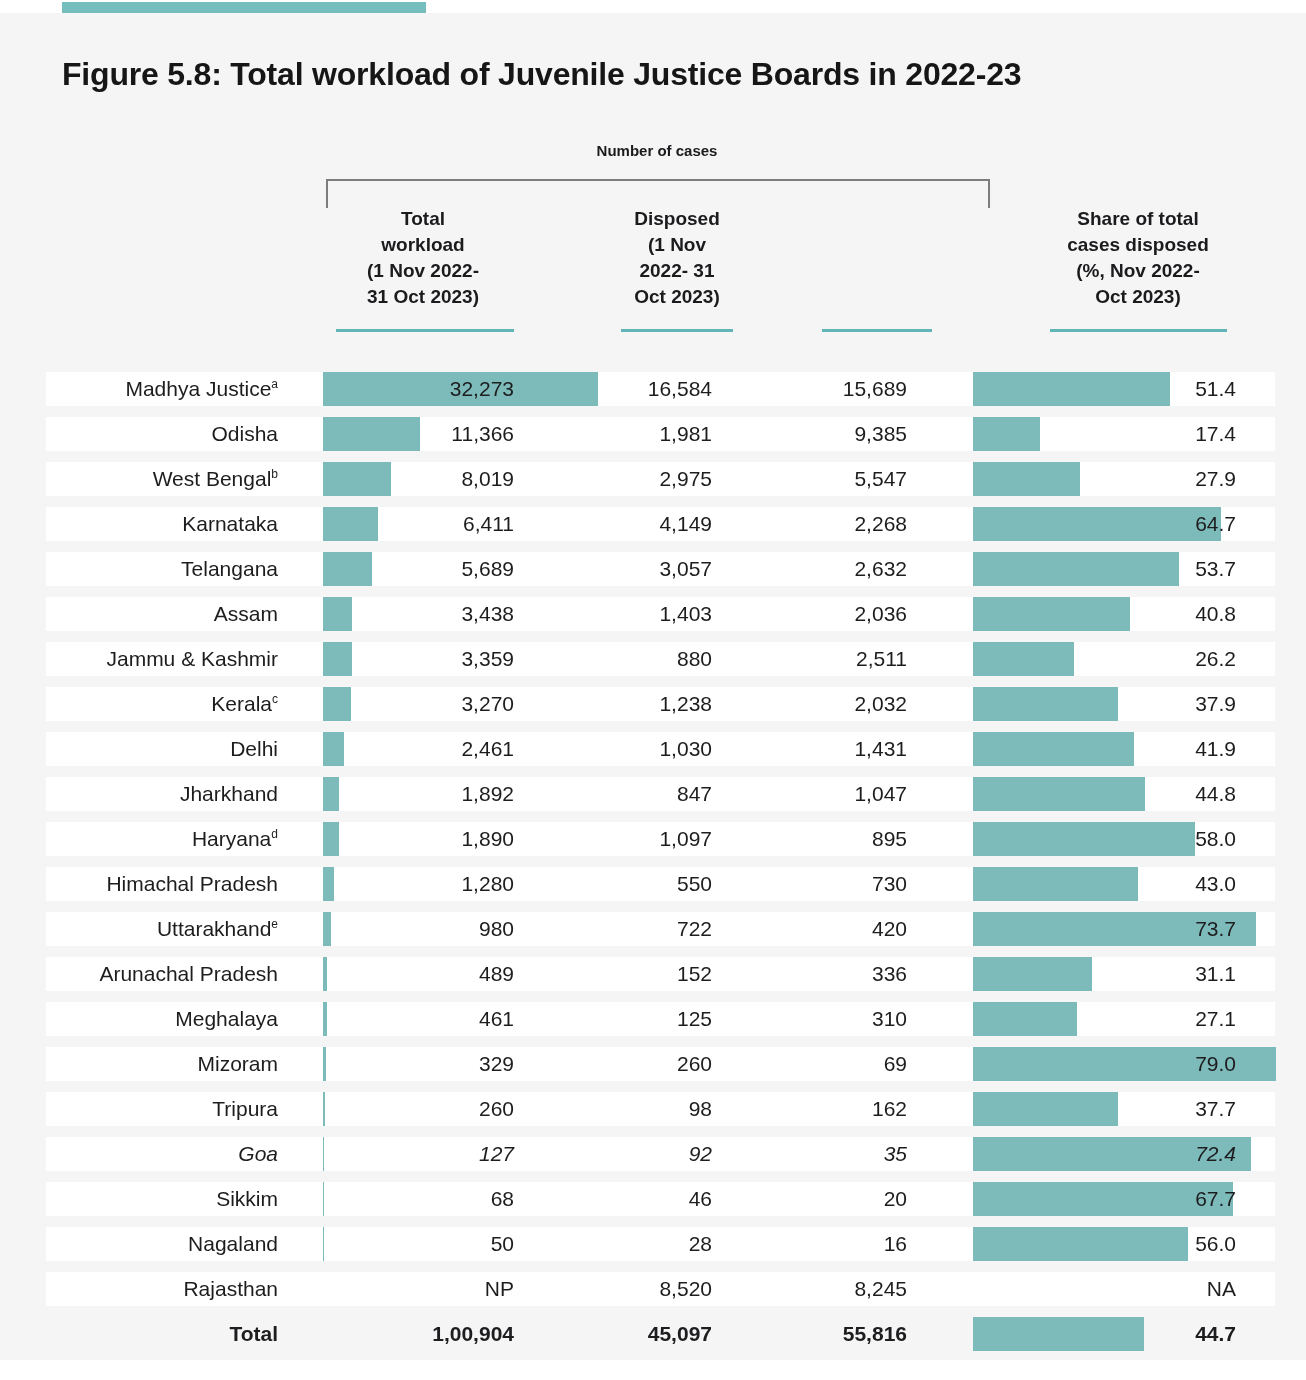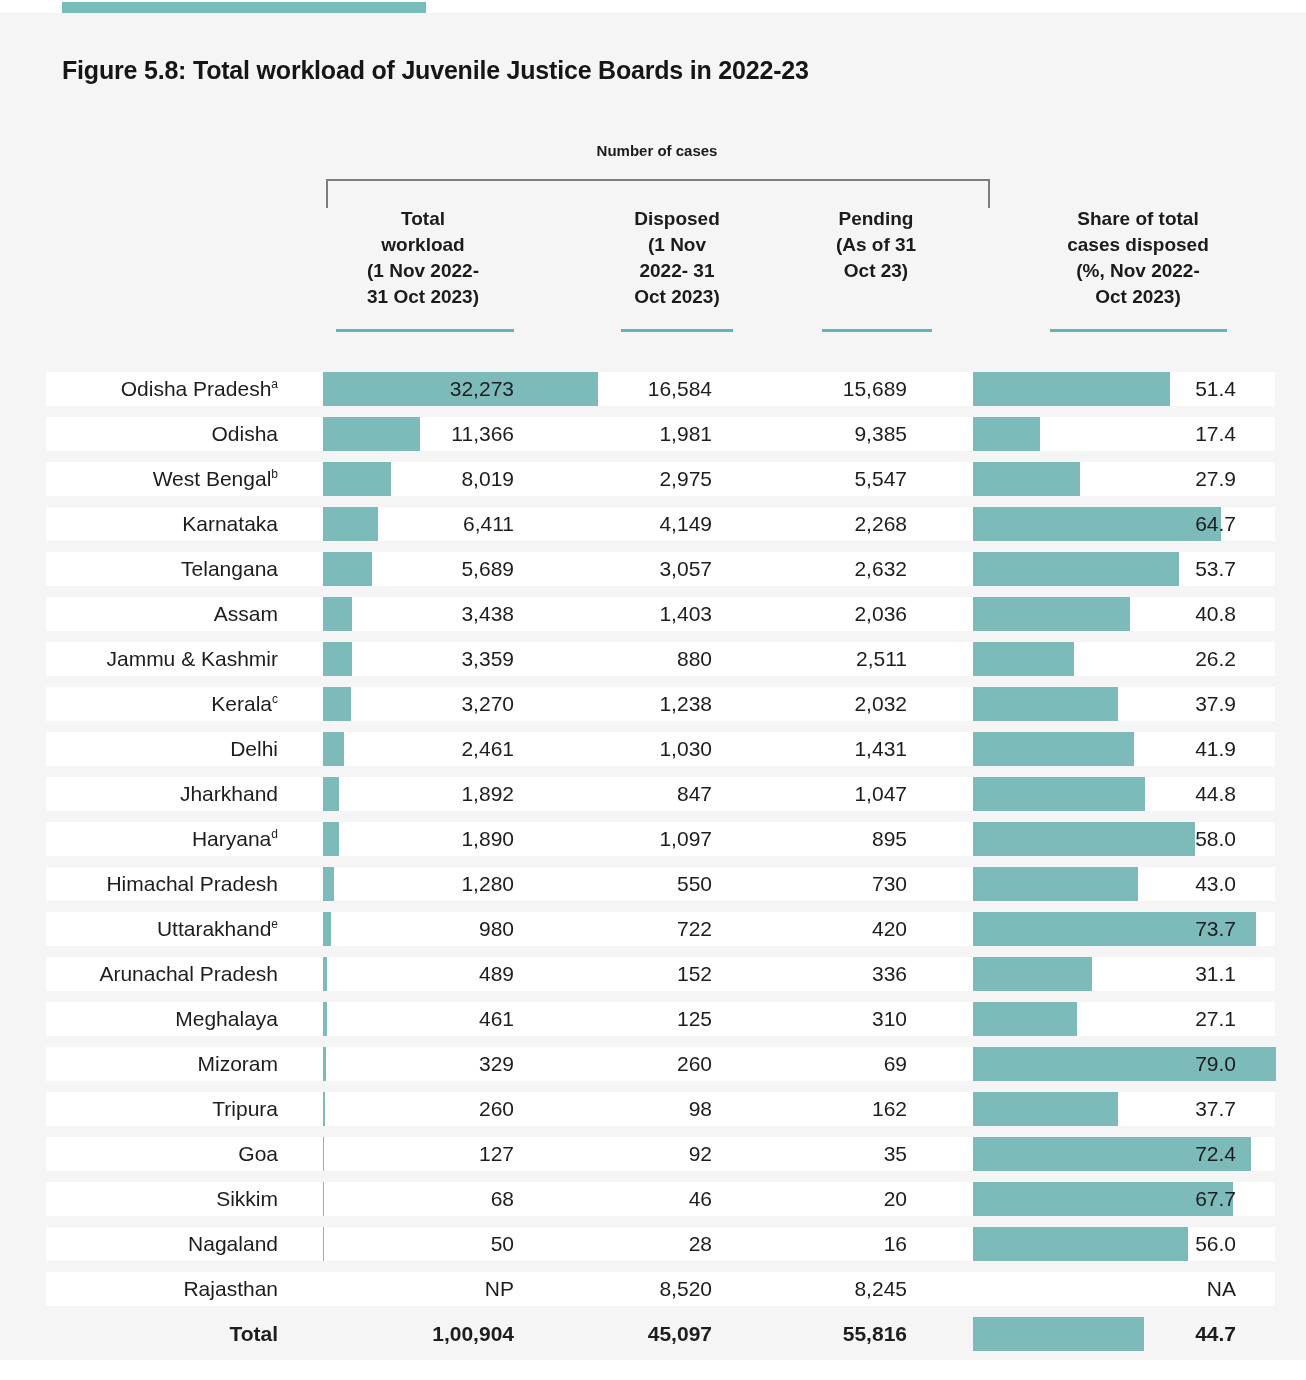--- a/index.html
+++ b/index.html
@@ -7,21 +7,21 @@
   .canvas {
     position:relative; width:1306px; height:1380px;
     background: var(--bg, #f5f5f6); overflow:hidden;
     color: var(--text, #1d1d1d);
   }
   .top-strip { position:absolute; left:0; top:0; width:1306px; height:13px; background:#ffffff; }
   .accent-bar { position:absolute; left:62px; top:2px; width:364px; height:11px; background: var(--accent, #76bdbe); }
   .bottom-strip { position:absolute; left:0; top:1360px; width:1306px; height:20px; background:#ffffff; }
   .title {
     position:absolute; left:62px; top:56px; width:1200px;
-    font-size:25px; font-weight:bold; color:#161616; letter-spacing:-0.2px;
+    font-size:32px; font-weight:bold; color:#161616; letter-spacing:-0.2px;
   }
   .group-label {
     position:absolute; left:326px; top:142px; width:662px;
     text-align:center; font-size:15px; font-weight:bold; color:#1b1b1d;
   }
   .bracket {
     position:absolute; left:326px; top:179px; width:660px; height:27px;
     border-top:2px solid var(--bracket,#7d7d7d);
     border-left:2px solid var(--bracket,#7d7d7d);
     border-right:2px solid var(--bracket,#7d7d7d);
@@ -71,37 +71,34 @@
   <div class="bracket"></div>
 
   <div class="colhead c1">Total
 workload
 (1 Nov 2022-
 31 Oct 2023)</div>
   <div class="colhead c2">Disposed
 (1 Nov
 2022- 31
 Oct 2023)</div>
-  <div class="colhead c3">Pending
-(As of 31
-Oct 23)</div>
   <div class="colhead c4">Share of total
 cases disposed
 (%, Nov 2022-
 Oct 2023)</div>
 
   <div class="ul u1"></div>
   <div class="ul u2"></div>
   <div class="ul u3"></div>
   <div class="ul u4"></div>
 
   <div>
   <div class="row" style="top: 372px;">
     <div class="band"></div>
-    <div class="cell state"><span>Odisha Pradesh</span><sup>a</sup></div>
+    <div class="cell state"><span>Madhya Justice</span><sup>a</sup></div>
     <div class="bar wbar" style="width: 275px;"></div>
     <div class="cell num wval">32,273</div>
     <div class="cell num dval">16,584</div>
     <div class="cell num pval">15,689</div>
     <div class="bar sbar" style="width: 197.1px;"></div>
     <div class="cell num sval">51.4</div>
   </div>
 
   <div class="row" style="top: 417px;">
     <div class="band"></div>
@@ -272,21 +269,21 @@
     <div class="band"></div>
     <div class="cell state"><span>Tripura</span><sup></sup></div>
     <div class="bar wbar" style="width: 2.2px;"></div>
     <div class="cell num wval">260</div>
     <div class="cell num dval">98</div>
     <div class="cell num pval">162</div>
     <div class="bar sbar" style="width: 144.6px;"></div>
     <div class="cell num sval">37.7</div>
   </div>
 
-  <div class="row" style="top: 1137px;">
+  <div class="row" style="top: 1137px; font-style: italic;">
     <div class="band"></div>
     <div class="cell state"><span>Goa</span><sup></sup></div>
     <div class="bar wbar" style="width: 1.1px;"></div>
     <div class="cell num wval">127</div>
     <div class="cell num dval">92</div>
     <div class="cell num pval">35</div>
     <div class="bar sbar" style="width: 277.7px;"></div>
     <div class="cell num sval">72.4</div>
   </div>
 

